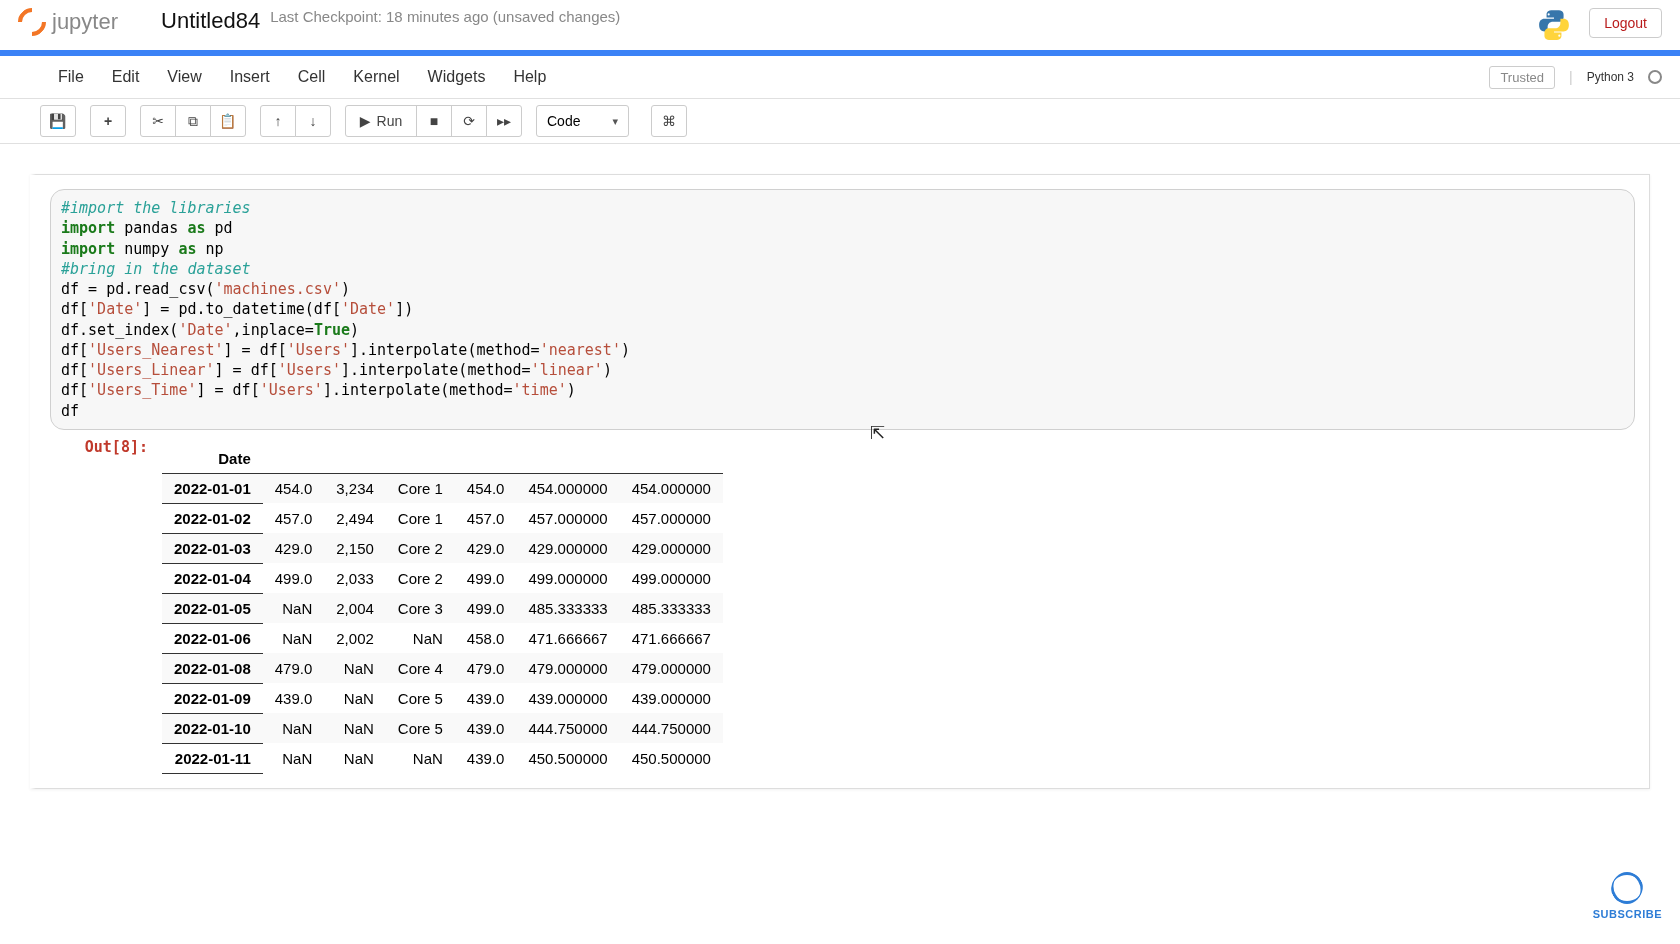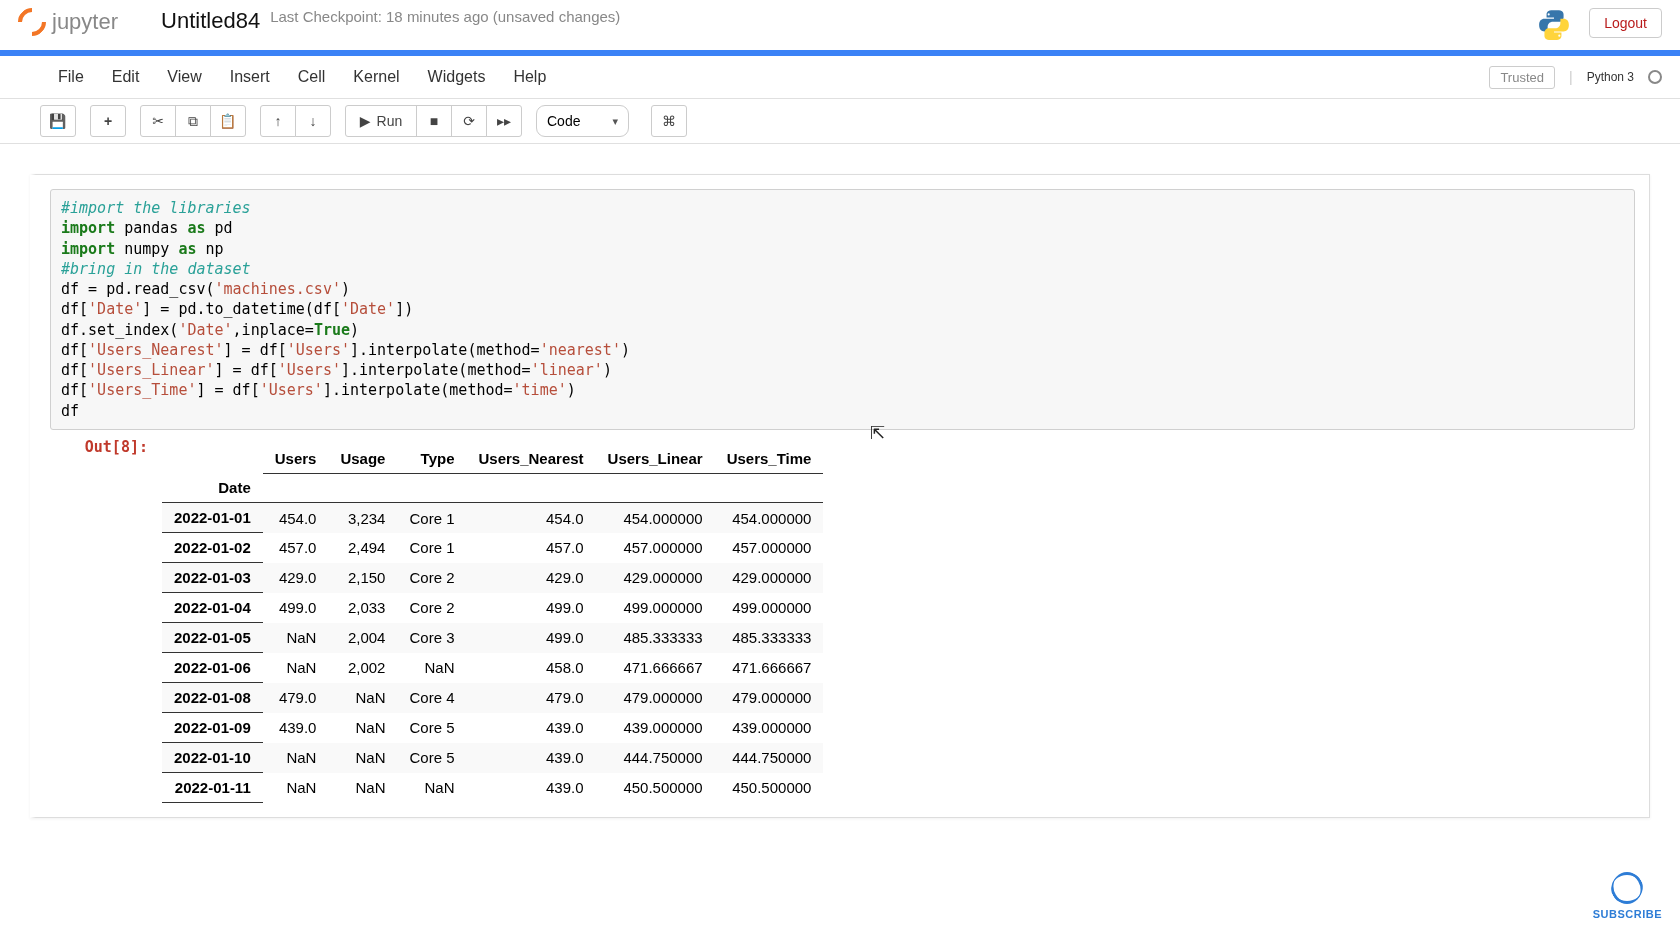--- a/index.html
+++ b/index.html
@@ -28,32 +28,32 @@
 
 
 .toolbar { display:flex; align-items:center; padding:6px 18px 6px 40px; border-bottom:1px solid #e0e0e0; gap:4px; }
 .tb-group { display:flex; }
 .tb-btn { width:36px; height:32px; border:1px solid #ccc; background:#fff; display:flex; align-items:center; justify-content:center; font-size:14px; color:#444; cursor:pointer; }
 .tb-group .tb-btn { border-radius:0; margin-left:-1px; }
 .tb-group .tb-btn:first-child { border-top-left-radius:3px; border-bottom-left-radius:3px; margin-left:0; }
 .tb-group .tb-btn:last-child { border-top-right-radius:3px; border-bottom-right-radius:3px; }
 .tb-btn.single { border-radius:3px; }
 .run-btn { width:72px; gap:6px; }
-.cell-type { height:32px; border:1px solid #ccc; border-radius:9px; padding:0 10px; font-size:14px; background:#fff; display:flex; align-items:center; gap:32px; cursor:pointer; }
+.cell-type { height:32px; border:1px solid #ccc; border-radius:3px; padding:0 10px; font-size:14px; background:#fff; display:flex; align-items:center; gap:32px; cursor:pointer; }
 .cell-type::after { content:"▾"; color:#555; font-size:11px; }
 
 
 .nb-container { padding:30px 0; }
 .nb-inner { margin:0 30px; border:1px solid #ddd; border-left:6px solid #fff; padding:14px 0; box-shadow:0 1px 3px rgba(0,0,0,.06); }
 .cell { display:flex; padding:0 14px; }
 .prompt { width:112px; flex-shrink:0; font-family:monospace; font-size:15px; text-align:right; padding:8px 14px 0 0; }
 .prompt-in { color:#303f9f; font-weight:bold; }
 .prompt-out { color:#c0392b; font-weight:bold; }
 .cell-body { flex:1; }
-.code-area { border:1px solid #d0d0d0; background:#f7f7f7; border-radius:3px; padding:8px 10px; font-family:Menlo,Consolas,monospace; font-size:15px; line-height:1.35; white-space:pre; overflow:auto; }
+.code-area { border:1px solid #d0d0d0; background:#f7f7f7; border-radius:14px; padding:8px 10px; font-family:Menlo,Consolas,monospace; font-size:15px; line-height:1.35; white-space:pre; overflow:auto; }
 
 
 .cm-comment { color:#2aa198; font-style:italic; }
 .cm-keyword { color:#1a7a1a; font-weight:bold; }
 .cm-string  { color:#b64e3b;text-align:right; }
 .cm-builtin { color:#1a7a1a; font-weight:bold; }
 
 
 .out-area { margin-top:14px; }
 .df-table { border-collapse:collapse; font-size:15px; }
@@ -151,29 +151,20 @@
       <div class="cell-body">
         <div class="code-area" id="code-area"><div class="cm-comment">#import the libraries</div><div><span class="cm-keyword">import</span> pandas <span class="cm-keyword">as</span> pd</div><div><span class="cm-keyword">import</span> numpy <span class="cm-keyword">as</span> np</div><div class="cm-comment">#bring in the dataset</div><div>df = pd.read_csv(<span class="cm-string">'machines.csv'</span>)</div><div>df[<span class="cm-string">'Date'</span>] = pd.to_datetime(df[<span class="cm-string">'Date'</span>])</div><div>df.set_index(<span class="cm-string">'Date'</span>,inplace=<span class="cm-builtin">True</span>)</div><div>df[<span class="cm-string">'Users_Nearest'</span>] = df[<span class="cm-string">'Users'</span>].interpolate(method=<span class="cm-string">'nearest'</span>)</div><div>df[<span class="cm-string">'Users_Linear'</span>] = df[<span class="cm-string">'Users'</span>].interpolate(method=<span class="cm-string">'linear'</span>)</div><div>df[<span class="cm-string">'Users_Time'</span>] = df[<span class="cm-string">'Users'</span>].interpolate(method=<span class="cm-string">'time'</span>)</div><div class="">df</div></div>
       </div>
     </div>
     <div class="cell">
       <div class="prompt prompt-out">Out[8]:</div>
       <div class="cell-body out-area">
         <table class="df-table" id="df-table">
             <thead>
               <tr>
-                <th></th>
-                <th>Users</th>
-                <th>Usage</th>
-                <th>Type</th>
-                <th>Users_Nearest</th>
-                <th>Users_Linear</th>
-                <th>Users_Time</th>
-              </tr>
-              <tr>
                 <th style="text-align:right">Date</th>
                 <th></th>
                 <th></th>
                 <th></th>
                 <th></th>
                 <th></th>
                 <th></th>
               </tr>
             </thead>
             <tbody>

